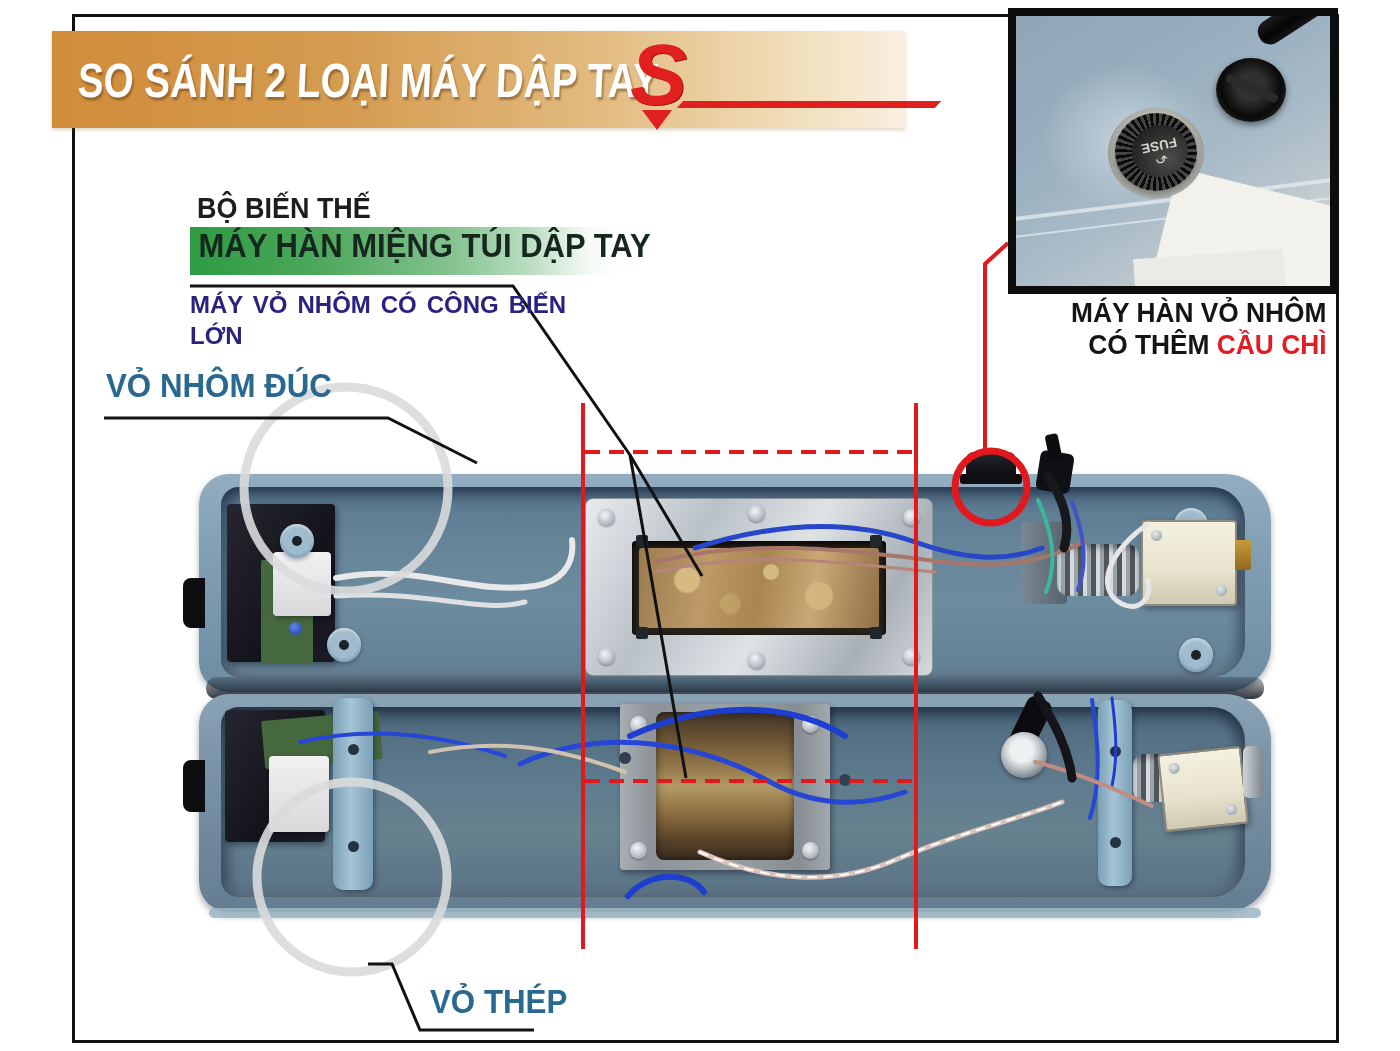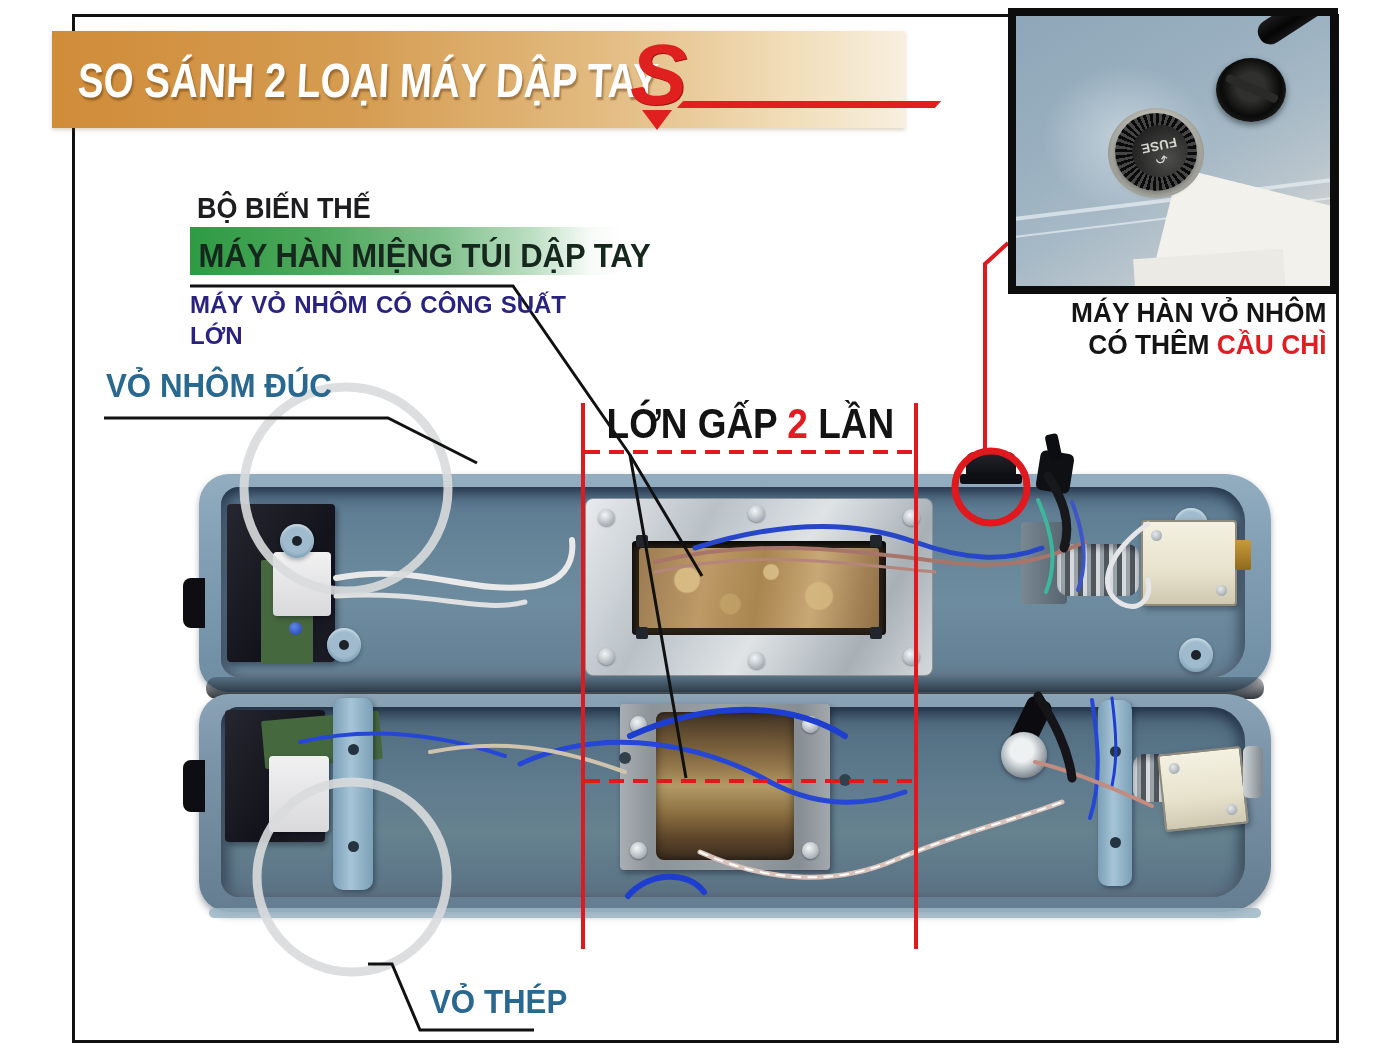--- a/index.html
+++ b/index.html
@@ -60,21 +60,21 @@
          transform:rotate(-33deg);transform-origin:left center;}
 
   .inset-caption{position:absolute;left:1008px;top:297px;width:318px;text-align:right;padding-right:8px;
          font-weight:700;font-size:28px;line-height:32px;color:#141414;z-index:36;
          transform:scaleX(.94);transform-origin:right;white-space:nowrap;}
   .cap-red{color:#e11d24;}
 
   
   .h-transformer{position:absolute;left:197px;top:192px;font-size:29px;font-weight:700;color:#1d1d1f;
          transform:scaleX(.93);transform-origin:left;white-space:nowrap;z-index:30;}
-  .green-bar{position:absolute;left:190px;top:227px;width:434px;height:48px;display:flex;align-items:flex-end;z-index:30;
+  .green-bar{position:absolute;left:190px;top:227px;width:434px;height:48px;display:flex;align-items:flex-start;z-index:30;
          background:linear-gradient(90deg,#2d9b43 0%,#4ea85c 30%,#7fc08b 58%,#b9ddc0 78%,rgba(233,243,235,.4) 92%,rgba(255,255,255,0) 100%);}
   .green-bar span{font-size:33px;font-weight:700;color:#16281d;padding-left:9px;white-space:nowrap;
          transform:scaleX(.94);transform-origin:left;}
   .power-note{position:absolute;left:190px;top:289px;width:376px;color:#2a2280;font-size:24px;font-weight:700;
          line-height:31px;z-index:30;}
   .power-note .jline{text-align:justify;text-align-last:justify;}
   .label-teal{position:absolute;color:#29688f;font-size:34px;font-weight:700;white-space:nowrap;
          transform:scaleX(.92);transform-origin:left;z-index:30;}
   #label-aluminum{left:106px;top:366px;}
   #label-steel{left:430px;top:982px;}
@@ -276,29 +276,24 @@
     <path d="M585,781 L914,781" stroke="#e0191f" stroke-width="4" stroke-dasharray="15 9"></path>
     <path d="M1008,243 L985,264 L985,450" fill="none" stroke="#e0191f" stroke-width="4"></path>
     <circle cx="991" cy="487" r="36" fill="none" stroke="#e0191f" stroke-width="7"></circle>
   </svg>
 
   <div class="h-transformer">BỘ BIẾN THẾ</div>
   <div class="green-bar">
     <span>MÁY HÀN MIỆNG TÚI DẬP TAY</span>
   </div>
   <div class="power-note">
-    <div class="jline">MÁY VỎ NHÔM CÓ CÔNG SUẤT LỚN</div>
+    <div class="jline">MÁY VỎ NHÔM CÓ CÔNG BIẾN LỚN</div>
   </div>
   <div class="label-teal" id="label-aluminum">VỎ NHÔM ĐÚC</div>
   <div class="label-teal" id="label-steel">VỎ THÉP</div>
-  <div class="size-label">
-    <span class="inner">
-      <span>LỚN GẤP </span><span class="size-num">2</span><span> LẦN</span>
-    </span>
-  </div>
 
   <div class="inset">
     <div class="inset-sheen"></div>
     <div class="inset-edge1"></div>
     <div class="inset-edge2"></div>
     <div class="table-corner"></div>
     <div class="table-corner2"></div>
     <div class="knob">
       <div class="knob-base"></div>
       <div class="knob-knurl"></div>

